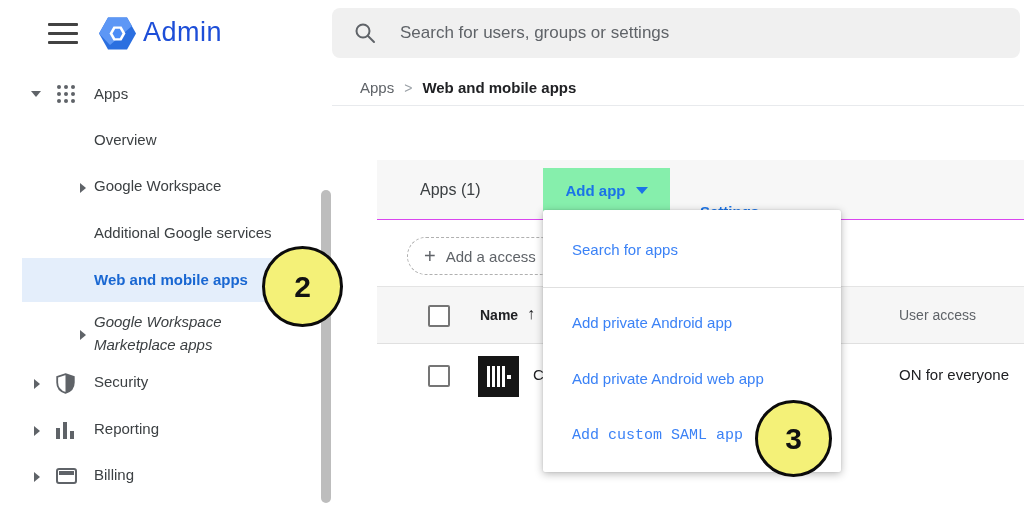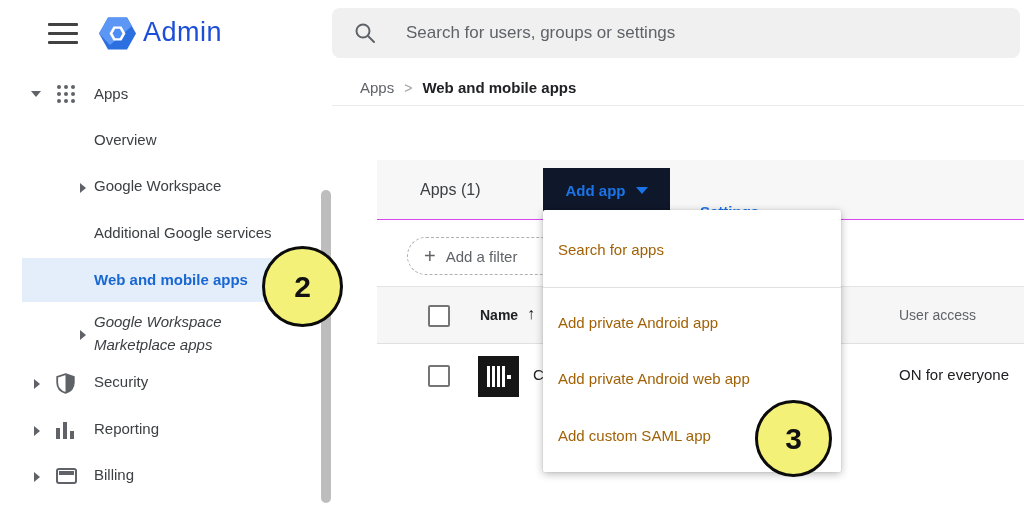--- a/index.html
+++ b/index.html
@@ -12,21 +12,21 @@
   #hamburger { left:48px; top:23px; width:30px; height:21px; display:flex;
                flex-direction:column; justify-content:space-between; cursor:pointer; }
   #hamburger span { display:block; height:3px; background:#424242; border-radius:1px; }
   #brand-text { left:143px; top:17px; font-size:27px; color:#1d4ed8; letter-spacing:.5px; }
   #logo { left:97px; top:13px; }
 
   #searchbar { left:332px; top:8px; width:688px; height:50px; background:#f0f0f0;
                border-radius:8px; display:flex; align-items:center; }
   #searchbar svg { margin-left:22px; }
   #search-input { border:none; outline:none; background:transparent; font-size:17px;
-                  color:#3c4043; margin-left:30px; width:560px;
+                  color:#3c4043; margin-left:24px; width:560px;
                   font-family:"Liberation Sans", sans-serif; }
   #search-input::placeholder { color:#5f6368; opacity:1; }
 
   
   #breadcrumb { left:360px; top:79px; font-size:15px; display:flex; align-items:center; gap:10px; }
   #crumb-parent { color:#5f6368; cursor:pointer; }
   #crumb-sep { color:#9aa0a6; font-size:14px; }
   #crumb-current { color:#202124; font-weight:bold; }
   #breadcrumb-divider { left:332px; top:105px; width:692px; height:1px; background:#e8eaed; }
 
@@ -59,21 +59,21 @@
   .card-icon i { display:block; margin:1px; height:4px; background:#5f6368; }
 
   #sidebar-scrollbar { left:321px; top:190px; width:10px; height:313px;
                        background:#bdbdbd; border-radius:5px; z-index:5; cursor:grab; }
 
   
   #toolbar { left:377px; top:160px; width:647px; height:60px; background:#f7f7f7;
              border-bottom:1px solid #d946ef; }
   #apps-count { position:absolute; left:43px; top:0; line-height:60px; font-size:16px; color:#3c4043; }
   #add-app-btn { position:absolute; left:166px; top:8px; width:127px; height:44px;
-                 background:#0f172a; display:flex; align-items:center; justify-content:center;
+                 background:#86efac; display:flex; align-items:center; justify-content:center;
                  gap:10px; cursor:pointer;text-align:center; }
   .blue-label { color:#1a73e8; font-size:15px; font-weight:bold; }
   .blue-caret { width:0; height:0; border-left:6px solid transparent;
                 border-right:6px solid transparent; border-top:7px solid #1a73e8; }
   #settings-btn { position:absolute; left:323px; top:0; height:60px; display:flex;
                   align-items:flex-end; gap:12px; cursor:pointer; }
 
   #filter-chip { left:407px; top:237px; width:152px; height:38px; border:1px dashed #b0b0b0;
                  border-radius:19px; display:flex; align-items:center; gap:10px;
                  padding-left:16px; color:#5f6368; font-size:15px; cursor:pointer; background:#fff; }
@@ -93,27 +93,27 @@
   #app-icon { position:absolute; left:101px; top:12px; width:41px; height:41px; background:#161616;
               display:flex; align-items:center; justify-content:center; gap:2px; }
   #app-icon .bar { width:3px; height:21px; background:#fff; }
   #app-icon .dot { width:4px; height:4px; background:#fff; }
   #row-name { position:absolute; left:156px; top:22px; font-size:15px; color:#202124; }
   #row-access { position:absolute; left:522px; top:22px; font-size:15px; color:#202124; }
 
   
   #dropdown { left:543px; top:210px; width:298px; height:262px; background:#fff; z-index:40;
               box-shadow:0 2px 8px rgba(0,0,0,.28), 0 0 2px rgba(0,0,0,.12); border-radius:2px; }
-  .menu-item { position:absolute; left:0; width:100%; padding-left:15px; font-size:15px;
-               color:#a16207; transform:translateY(-50%); cursor:pointer; }
+  .menu-item { position:absolute; left:0; width:100%; padding-left:29px; font-size:15px;
+               color:#3b82f6; transform:translateY(-50%); cursor:pointer; }
   #menu-item-0 { top:39px; }
   #menu-divider { position:absolute; left:0; top:77px; width:100%; height:1px; background:#e0e0e0; }
   #menu-item-1 { top:112px; }
   #menu-item-2 { top:168px; }
-  #menu-item-3 { top:225px; }
+  #menu-item-3 { top:225px;font-family:Liberation Mono, monospace; }
 
   
   .anno { position:absolute; border:3px solid #0b0b0b; border-radius:50%; background:#f4f178;
           display:flex; align-items:center; justify-content:center; font-size:30px;
           font-weight:bold; color:#111; z-index:50; }
   #anno-2 { left:262px; top:246px; width:81px; height:81px; }
   #anno-3 { left:755px; top:400px; width:77px; height:77px; }
 </style>
 </head>
 <body>
@@ -227,21 +227,21 @@
       <span class="blue-caret"></span>
     </div>
     <div id="settings-btn">
       <span class="blue-label">Settings</span>
       <span class="blue-caret"></span>
     </div>
   </div>
 
   <div id="filter-chip" class="abs">
     <span id="filter-plus">+</span>
-    <span>Add a filter</span>
+    <span>Add a access</span>
   </div>
 
   <div id="table-header" class="abs">
     <div id="header-checkbox" class="checkbox"></div>
     <span id="col-name">Name</span>
     <span id="sort-arrow">↑</span>
     <span id="col-access">User access</span>
   </div>
 
   <div id="table-row" class="abs">

